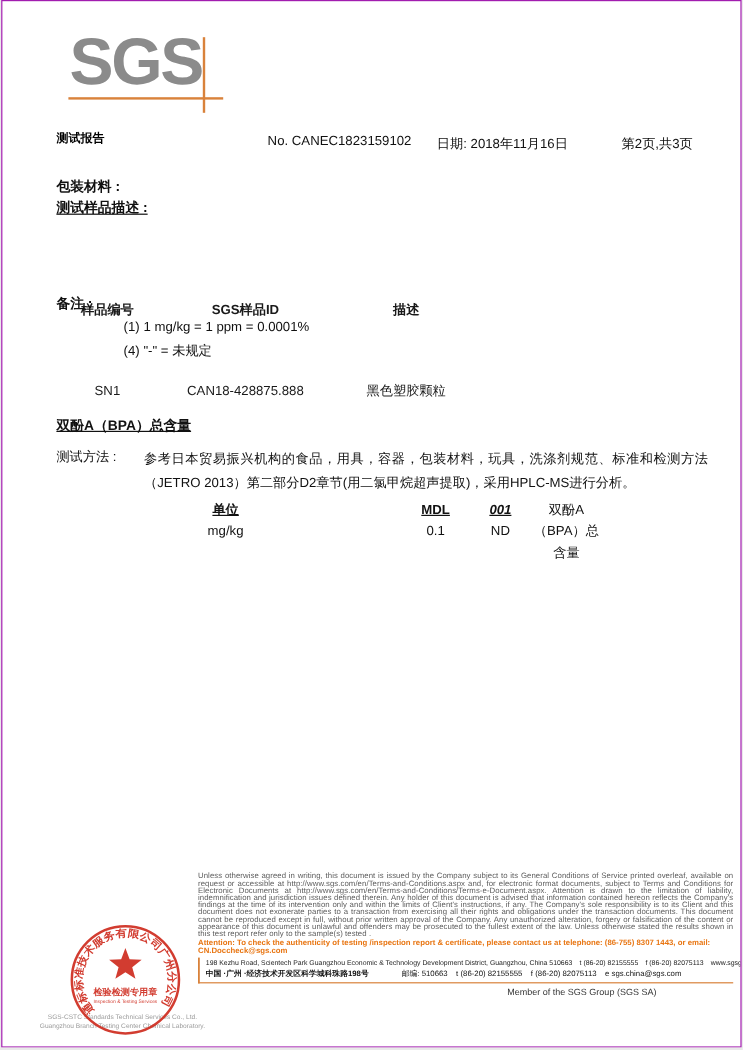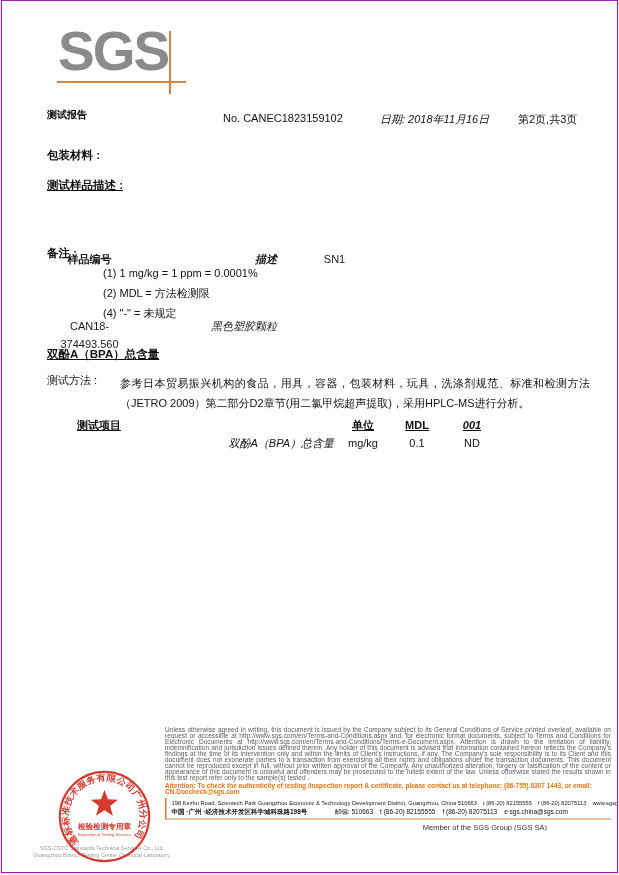--- a/index.html
+++ b/index.html
@@ -13,35 +13,35 @@
 
   
   .logo-text { left:56px; top:22px; font-size:55px; font-weight:800; color:#8b8b8b; letter-spacing:-2px; line-height:1.05; }
   .logo-hline { left:55px; top:80px; width:129px; height:2px; background:#d9823b; }
   .logo-vline { left:167px; top:30px; width:2px; height:63px; background:#d9823b; }
 
   
   .doc-title { left:45px; top:107px; font-size:10px; font-weight:bold; color:#000; }
   .hdr-info { font-size:11px; color:#111; top:111px; }
   .report-no { left:221px; }
-  .report-date { left:378px;font-style:italic; }
+  .report-date { left:362px; }
   .page-num { left:516px; }
 
   
   .sec-label { font-size:11.5px; font-weight:bold; color:#111; }
   .underline { text-decoration:underline; }
   .results-heading { left:45px; top:147px; }
-  .sample-heading { left:45px; top:177px; }
+  .sample-heading { left:45px; top:165px; }
 
   .sample-table { left:45px; top:201px; width:345px; display:grid;
     grid-template-columns:85px 145px 115px; font-size:11px; row-gap:1px; }
   .sample-table > div { height:18px; line-height:18px;margin-top:48px; }
   .st-h { font-weight:bold; }
   .c { text-align:center; }
-  .l { text-align:right; padding-left:8px;font-style:italic; }
+  .l { text-align:center; padding-left:8px; }
 
   .remarks-heading { left:45px; top:245px; }
   .remarks-list { left:101px; top:262px; font-size:11px; color:#111; }
   .remarks-list > div { height:20px; line-height:20px; }
 
   .bpa-heading { left:45px; top:346px; }
   .method-label { left:45px; top:372px; font-size:11px; color:#111; }
   .method-text { left:118px; top:372px; width:470px; font-size:11px; line-height:20px; color:#111; text-align:justify; }
 
   .bpa-table { left:40px; top:415px; width:460px; display:grid;
@@ -84,39 +84,38 @@
   <div class="abs doc-title">测试报告</div>
   <div class="abs hdr-info report-no">No. CANEC1823159102</div>
   <div class="abs hdr-info report-date">日期: 2018年11月16日</div>
   <div class="abs hdr-info page-num">第2页,共3页</div>
 
   <div class="abs sec-label results-heading">包装材料 :</div>
 
   <div class="abs sec-label underline sample-heading">测试样品描述 :</div>
   <div class="abs sample-table">
     <div class="st-h c">样品编号</div>
+    <div class="st-h c">SGS样品ID</div>
     <div class="st-h l">描述</div>
     <div class="st-d c">SN1</div>
-    <div class="st-d c">CAN18-374493.560</div>
+    <div class="st-d c">CAN18-428875.888</div>
     <div class="st-d l">黑色塑胶颗粒</div>
   </div>
 
   <div class="abs sec-label remarks-heading">备注 :</div>
   <div class="abs remarks-list">
     <div>(1) 1 mg/kg = 1 ppm = 0.0001%</div>
-    <div>(2) MDL = 方法检测限</div>
     <div>(4) "-" = 未规定</div>
   </div>
 
   <div class="abs sec-label underline bpa-heading">双酚A（BPA）总含量</div>
   <div class="abs method-label">测试方法 :</div>
-  <div class="abs method-text">参考日本贸易振兴机构的食品，用具，容器，包装材料，玩具，洗涤剂规范、标准和检测方法（JETRO 2009）第二部分D2章节(用二氯甲烷超声提取)，采用HPLC-MS进行分析。</div>
+  <div class="abs method-text">参考日本贸易振兴机构的食品，用具，容器，包装材料，玩具，洗涤剂规范、标准和检测方法（JETRO 2013）第二部分D2章节(用二氯甲烷超声提取)，采用HPLC-MS进行分析。</div>
 
   <div class="abs bpa-table">
-    <div class="bt-h item"><span class="u">测试项目</span></div>
     <div class="bt-h c"><span class="u">单位</span></div>
     <div class="bt-h c"><span class="u">MDL</span></div>
     <div class="bt-h c"><span class="u i">001</span></div>
     <div class="bt-d l" style="padding-left:0;">双酚A（BPA）总含量</div>
     <div class="bt-d c">mg/kg</div>
     <div class="bt-d c">0.1</div>
     <div class="bt-d c">ND</div>
   </div>
 
   <div class="abs company-lines">

